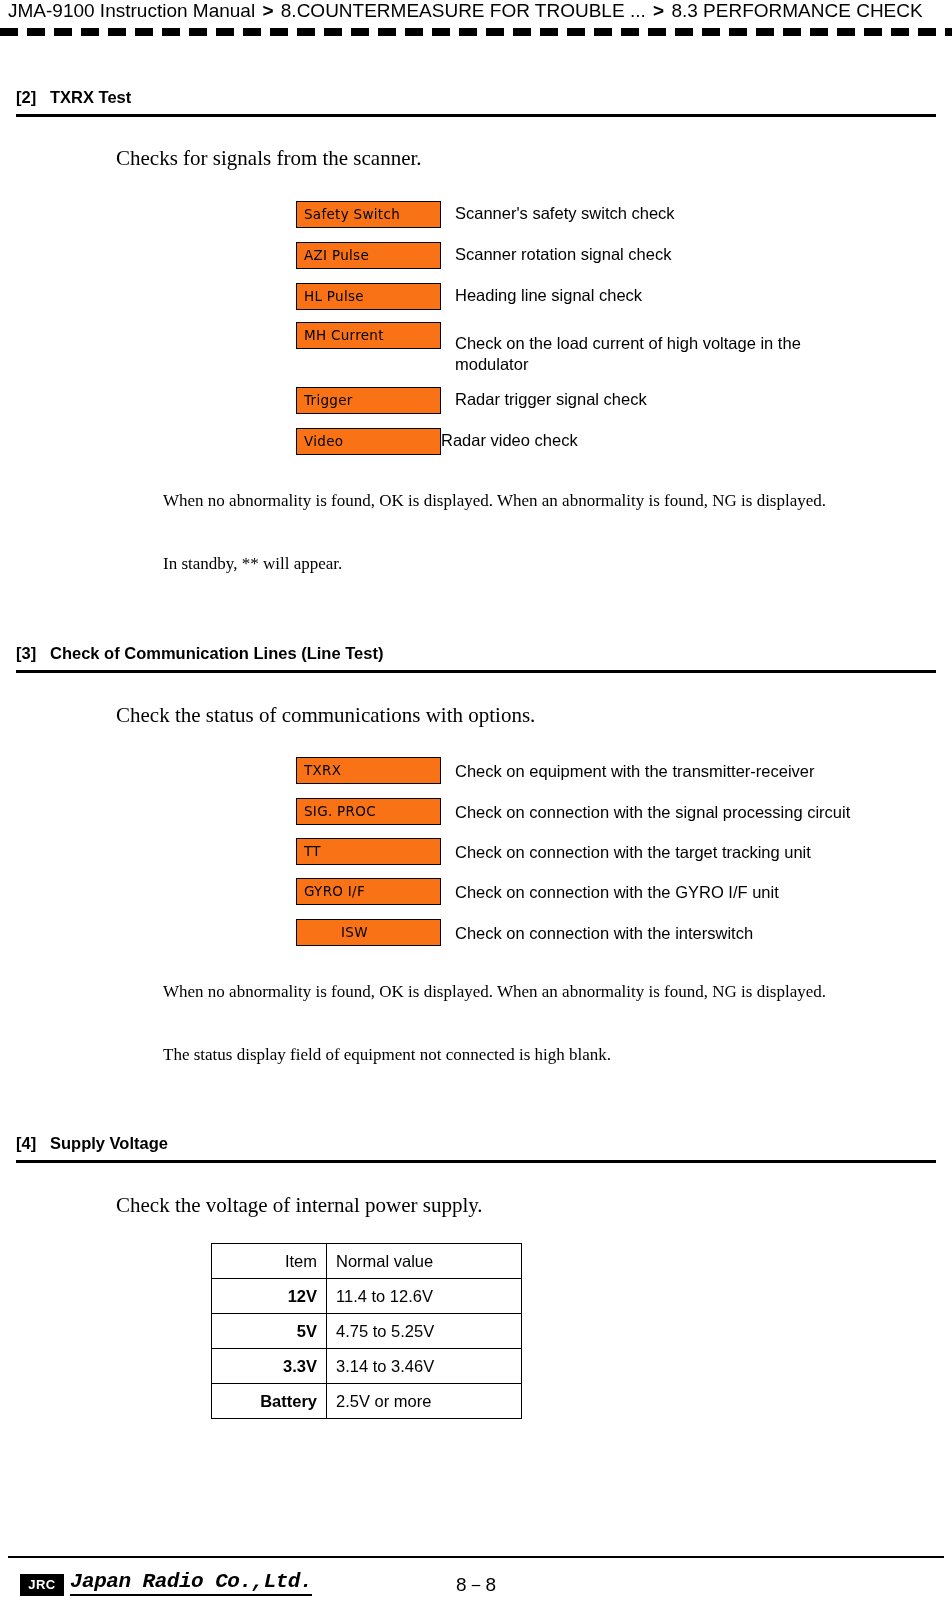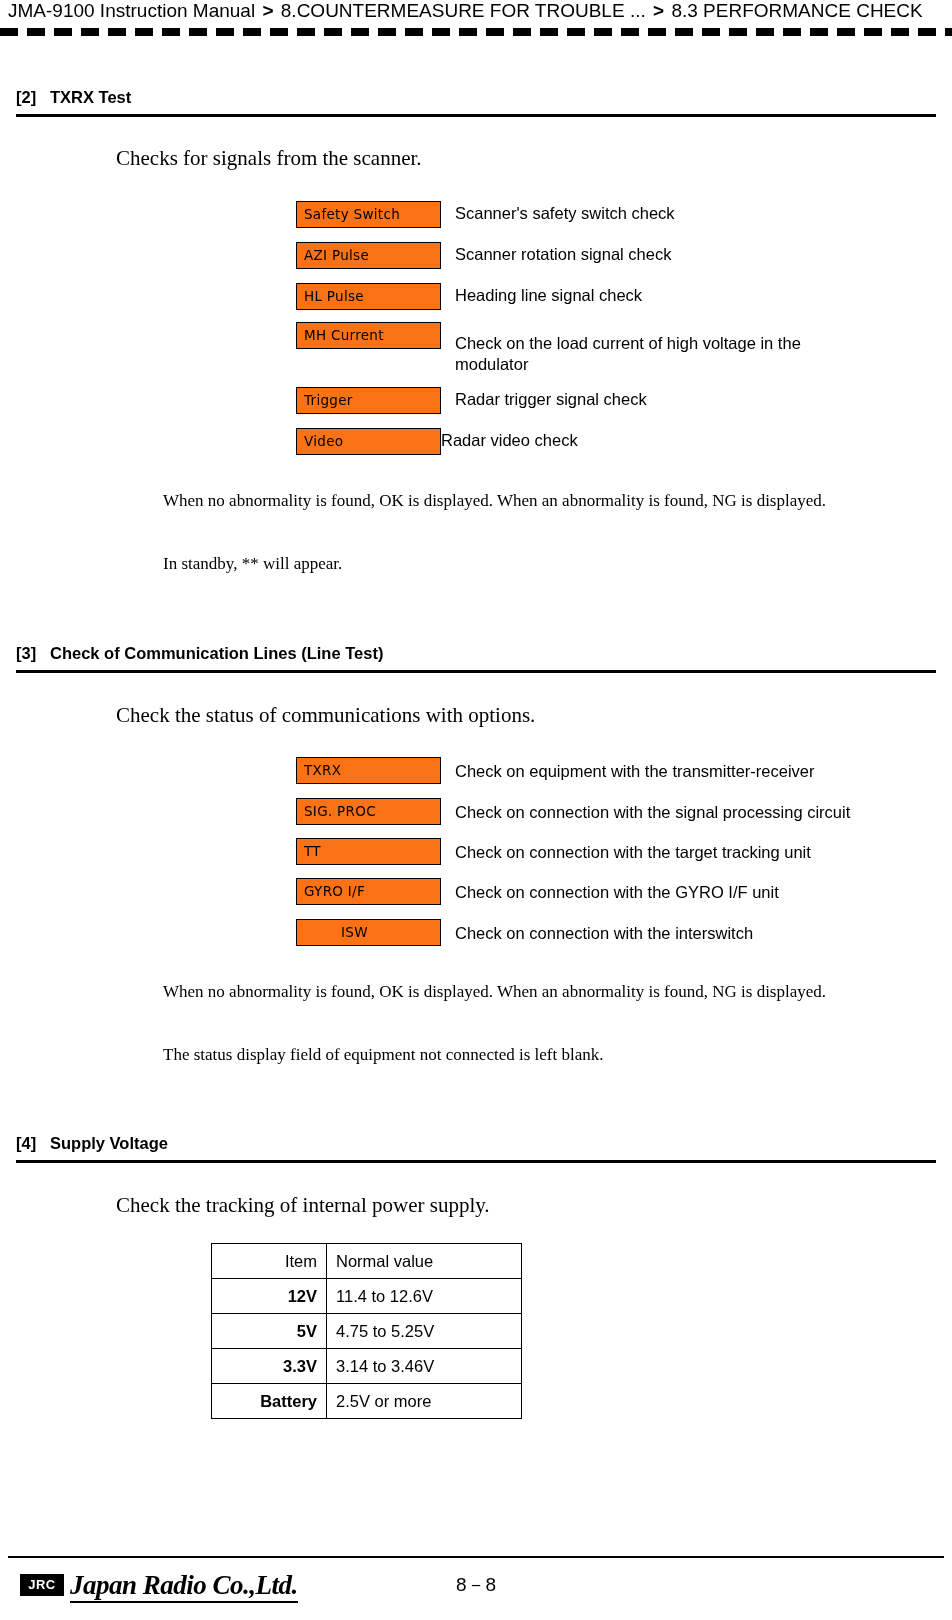--- a/index.html
+++ b/index.html
@@ -168,24 +168,24 @@
     font-weight: bold;
     font-family: "Liberation Sans", sans-serif;
     text-align: center;
     line-height: 22px;
     letter-spacing: 0.5px;
   }
   .jrc-name {
     position: absolute;
     left: 62px;
     top: 10px;
-    font-family: Liberation Serif, serif;
+    font-family: Liberation Mono, monospace;
     font-style: italic;
     font-weight: bold;
-    font-size: 27px;
+    font-size: 21px;
     letter-spacing: -0.5px;
   }
   .jrc-name .u {
     border-bottom: 2px solid #000;
     padding-bottom: 1px;
   }
   .page-num {
     position: absolute;
     left: 0;
     top: 12px;
@@ -295,30 +295,30 @@
   <div class="itembox" style="left:296px; top:838px;">TT</div>
   <div class="itemdesc" style="left:455px; top:842px;">Check on connection with the target tracking unit</div>
 
   <div class="itembox" style="left:296px; top:878px;">GYRO I/F</div>
   <div class="itemdesc" style="left:455px; top:882px;">Check on connection with the GYRO I/F unit</div>
 
   <div class="itembox" style="left:296px; top:919px;padding-left:44px;">ISW</div>
   <div class="itemdesc" style="left:455px; top:923px;">Check on connection with the interswitch</div>
 
   <div class="para" style="left:163px; top:980px; width:745px;">When no abnormality is found, OK is displayed. When an abnormality is found, NG is displayed.</div>
-  <div class="para" style="left:163px; top:1043px; width:745px;">The status display field of equipment not connected is left blank.</div>
+  <div class="para" style="left:163px; top:1043px; width:745px;">The status display field of equipment not connected is high blank.</div>
 
   <div class="section-head" style="top:1134px;">
     <div class="title">
       <span class="num">[4]</span><span>Supply Voltage</span>
     </div>
     <div class="rule" style="top:26px;"></div>
   </div>
 
-  <div class="intro" style="left:116px; top:1193px;">Check the tracking of internal power supply.</div>
+  <div class="intro" style="left:116px; top:1193px;">Check the voltage of internal power supply.</div>
 
   <table class="vtable">
     <tbody>
       <tr class="head">
         <td class="lab">Item</td>
         <td class="val">Normal value</td>
       </tr>
       <tr>
         <td class="lab">12V</td>
         <td class="val">11.4 to 12.6V</td>

